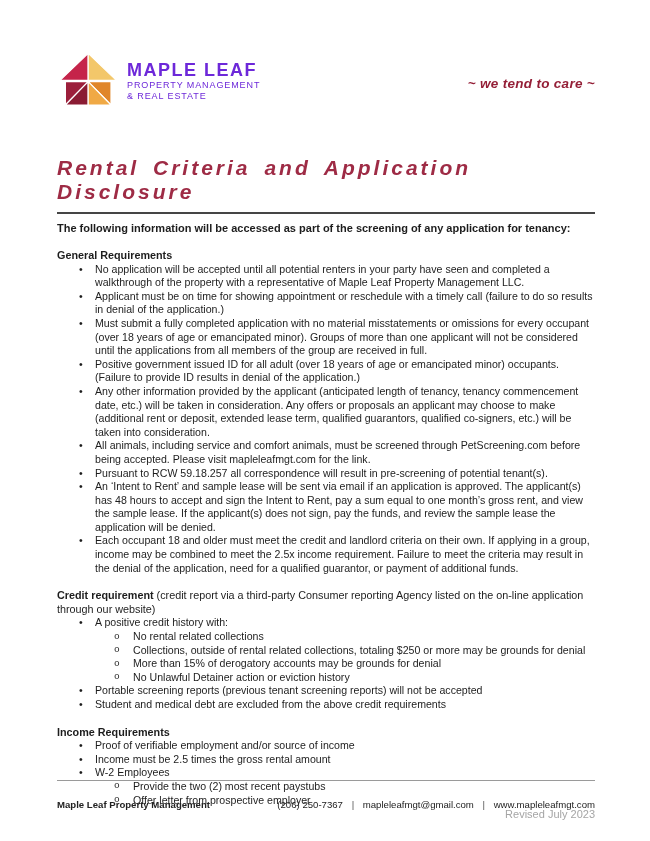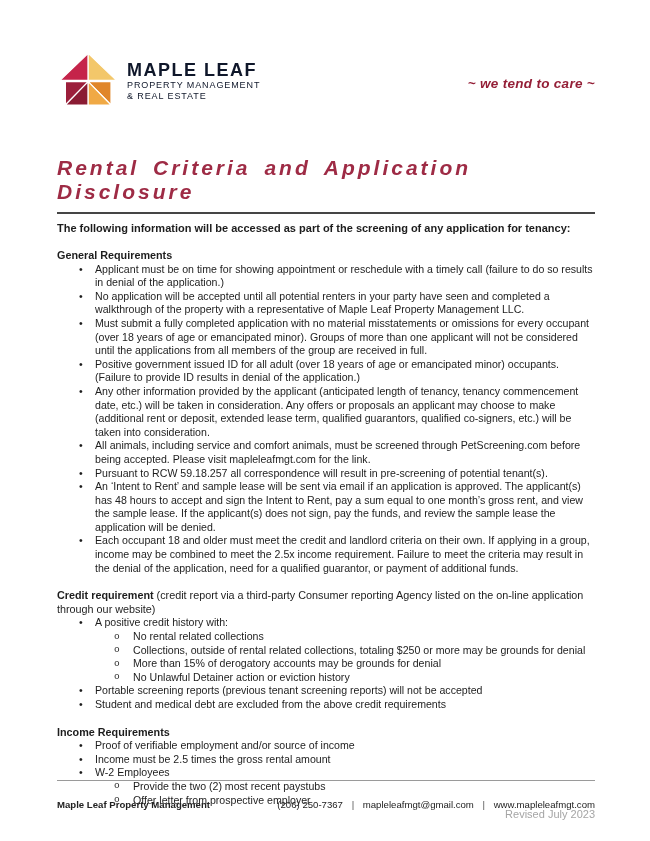--- a/index.html
+++ b/index.html
@@ -10,21 +10,21 @@
     font-family:"Liberation Sans",sans-serif;
     color:#1d1d1d;
     overflow:hidden;
     box-sizing:border-box;
     padding:48px 55px 0 57px;
   }
   
   .header{display:flex;align-items:flex-start;height:74px;}
   .logo{display:flex;align-items:flex-start;}
   .logo svg{width:60px;height:66px;display:block;}
-  .logo-text{margin-left:10px;padding-top:12px;color:#0f172a;}
+  .logo-text{margin-left:10px;padding-top:12px;color:#6d28d9;}
   .logo-name{font-size:18px;font-weight:bold;letter-spacing:1.5px;line-height:20px;}
   .logo-sub{font-size:9px;font-weight:normal;letter-spacing:0.9px;line-height:11px;margin-top:0;}
   .tagline{
     margin-left:auto;margin-top:28px;
     font-size:13.5px;font-weight:bold;color:#941f37;
     letter-spacing:0.3px;
     font-style:italic;
   }
   
   .doc-title{
@@ -84,24 +84,24 @@
 
   <h1 class="doc-title">Rental Criteria and Application Disclosure</h1>
   <hr class="title-rule">
   <p class="intro">The following information will be accessed as part of the screening of any application for tenancy:</p>
 
   <div id="sections">
       <div class="section">
         <p class="sec-heading"><b>General Requirements</b></p>
         <ul class="lvl1">
           <li>
-            <span>Applicant must be on time for showing appointment or reschedule with a timely call (failure to do so results in denial of the application.)</span>
+            <span>No application will be accepted until all potential renters in your party have seen and completed a walkthrough of the property with a representative of Maple Leaf Property Management LLC.</span>
           </li>
           <li>
-            <span>No application will be accepted until all potential renters in your party have seen and completed a walkthrough of the property with a representative of Maple Leaf Property Management LLC.</span>
+            <span>Applicant must be on time for showing appointment or reschedule with a timely call (failure to do so results in denial of the application.)</span>
           </li>
           <li>
             <span>Must submit a fully completed application with no material misstatements or omissions for every occupant (over 18 years of age or emancipated minor). Groups of more than one applicant will not be considered until the applications from all members of the group are received in full.</span>
           </li>
           <li>
             <span>Positive government issued ID for all adult (over 18 years of age or emancipated minor) occupants. (Failure to provide ID results in denial of the application.)</span>
           </li>
           <li>
             <span>Any other information provided by the applicant (anticipated length of tenancy, tenancy commencement date, etc.) will be taken in consideration. Any offers or proposals an applicant may choose to make (additional rent or deposit, extended lease term, qualified guarantors, qualified co-signers, etc.) will be taken into consideration.</span>
           </li>

